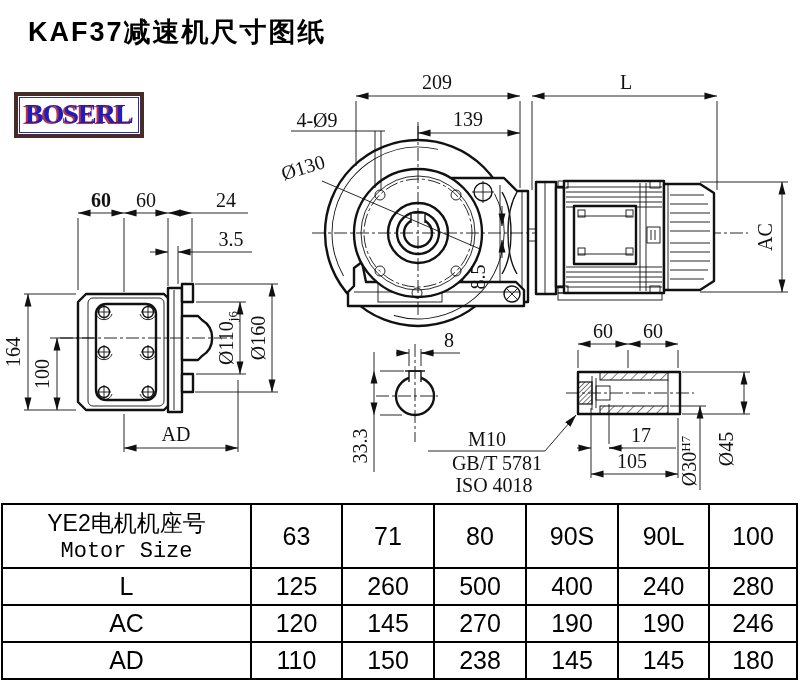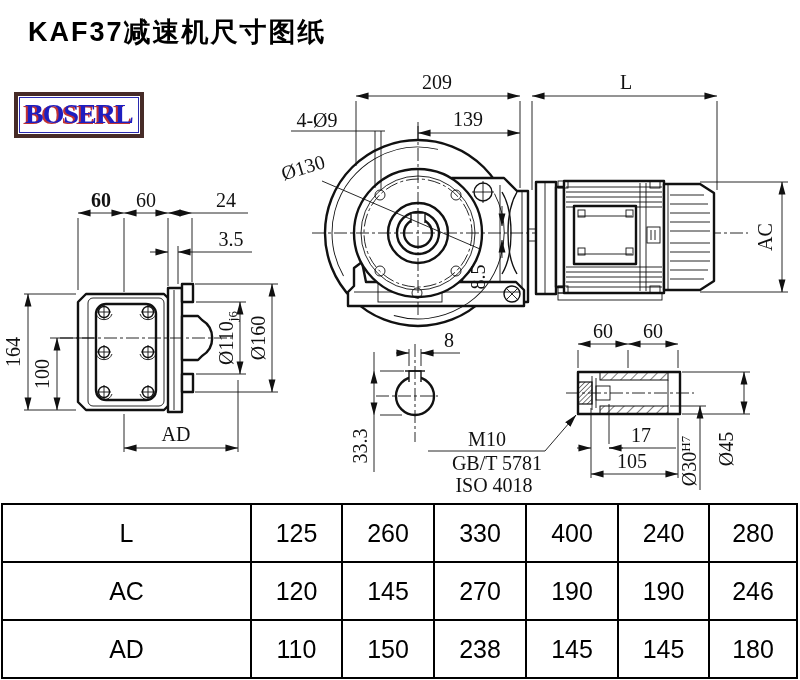--- a/index.html
+++ b/index.html
@@ -318,25 +318,37 @@
   <colgroup>
     <col style="width:249px">
       <col style="width:91px">
       <col style="width:92px">
     <col style="width:92px">
       <col style="width:92px">
       <col style="width:91px">
       <col style="width:88px">
   </colgroup>
   <tbody>
+      <tr style="height:64px">
+    <td>
+      <div class="hdr-cn">YE2电机机座号</div>
+      <div class="hdr-en">Motor Size</div>
+    </td>
+    <td>63</td>
+    <td>71</td>
+    <td>80</td>
+    <td>90S</td>
+    <td>90L</td>
+    <td>100</td>
+  </tr>
   <tr style="height:37px">
     <td>L</td>
     <td>125</td>
     <td>260</td>
-    <td>330</td>
+    <td>500</td>
     <td>400</td>
     <td>240</td>
     <td>280</td>
   </tr>
   <tr style="height:37px">
     <td>AC</td>
     <td>120</td>
     <td>145</td>
     <td>270</td>
     <td>190</td>

